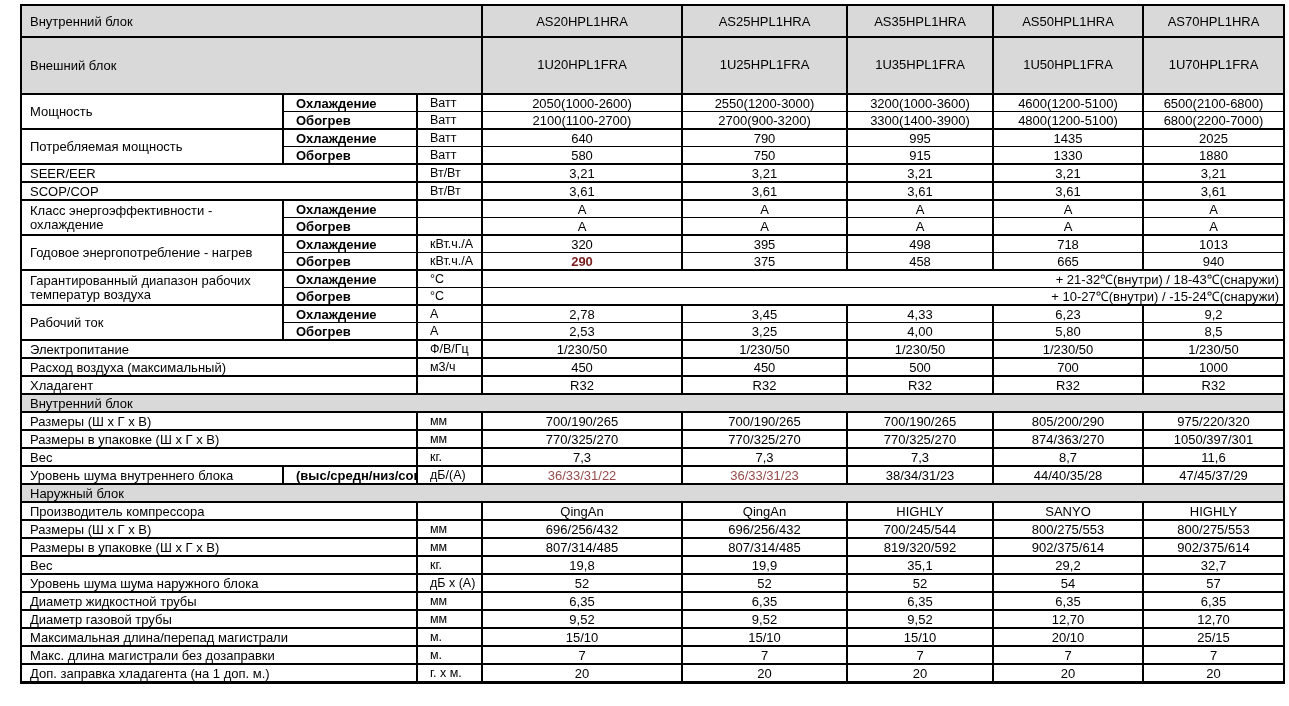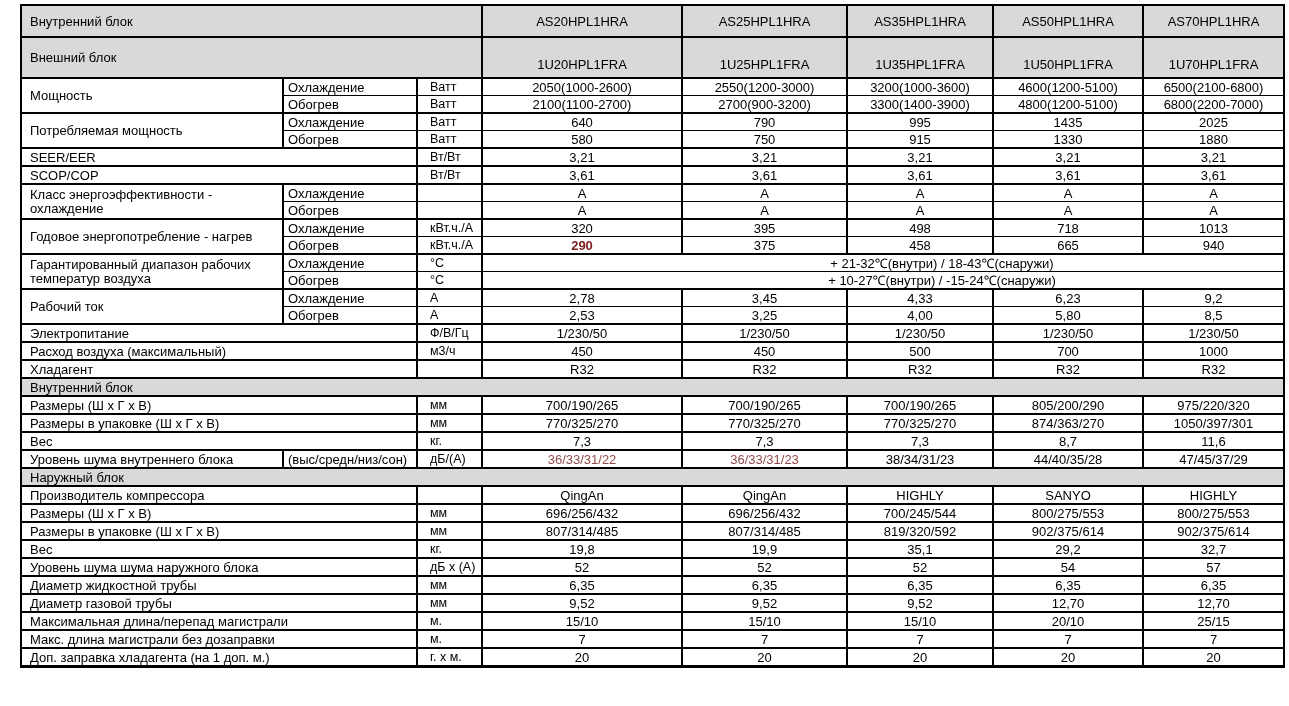--- a/index.html
+++ b/index.html
@@ -11,28 +11,28 @@
   }
   td{
     border-left:2px solid #000;border-right:2px solid #000;
     border-top:1px solid #000;
     padding:0 4px;height:16px;line-height:15px;
     overflow:hidden;white-space:nowrap;vertical-align:middle;
   }
   tr.top td{border-top:2px solid #000;}
   td.lbl{text-align:left;padding-left:8px;}
   td.grouplbl{white-space:normal;line-height:14px;}
-  td.sub{text-align:left;padding-left:4px;}
+  td.sub{text-align:left;padding-left:12px;font-weight:bold;}
   td.unit{text-align:left;padding-left:12px;font-size:12.5px;border-radius:8px;}
   td.val{text-align:center;}
-  td.spanval{text-align:center;padding-left:122px;margin-left:36px;}
+  td.spanval{text-align:right;padding-left:122px;margin-left:36px;}
   tr.hdr td{background:#d9d9d9;}
   tr.hdr1 td{height:30px;}
   tr.hdr2 td{height:34px;}
-  tr.hdr2 td.model{vertical-align:bottom;padding-bottom:5px;}
+  tr.hdr2 td.model{vertical-align:bottom;padding-bottom:21px;}
   td.model{text-align:center;margin-top:17px;}
   tr.section td{background:#d9d9d9;text-align:left;padding-left:8px;}
   td.red{color:#964b4b;}
   td.darkred{color:#7a1e1e;font-weight:bold;}
 </style>
 </head>
 <body>
 
 <table>
   <colgroup>

